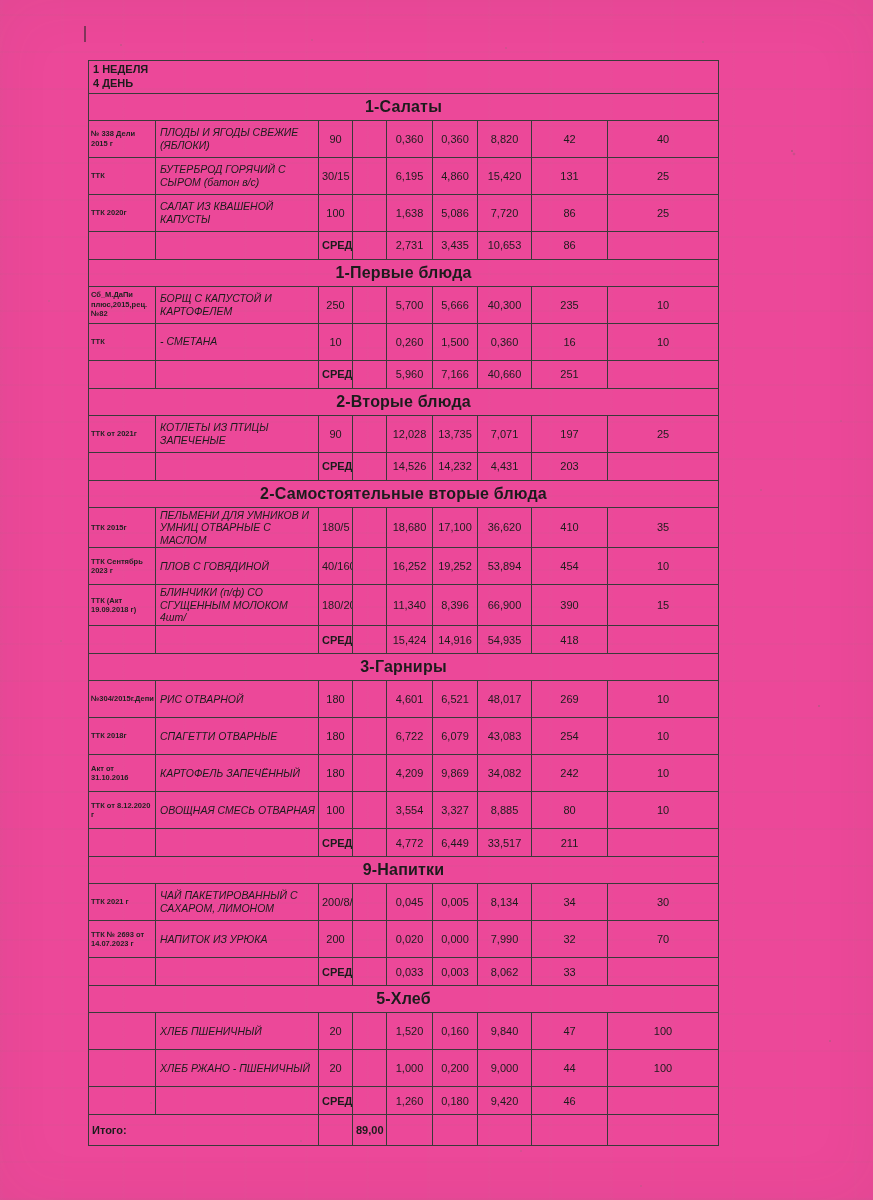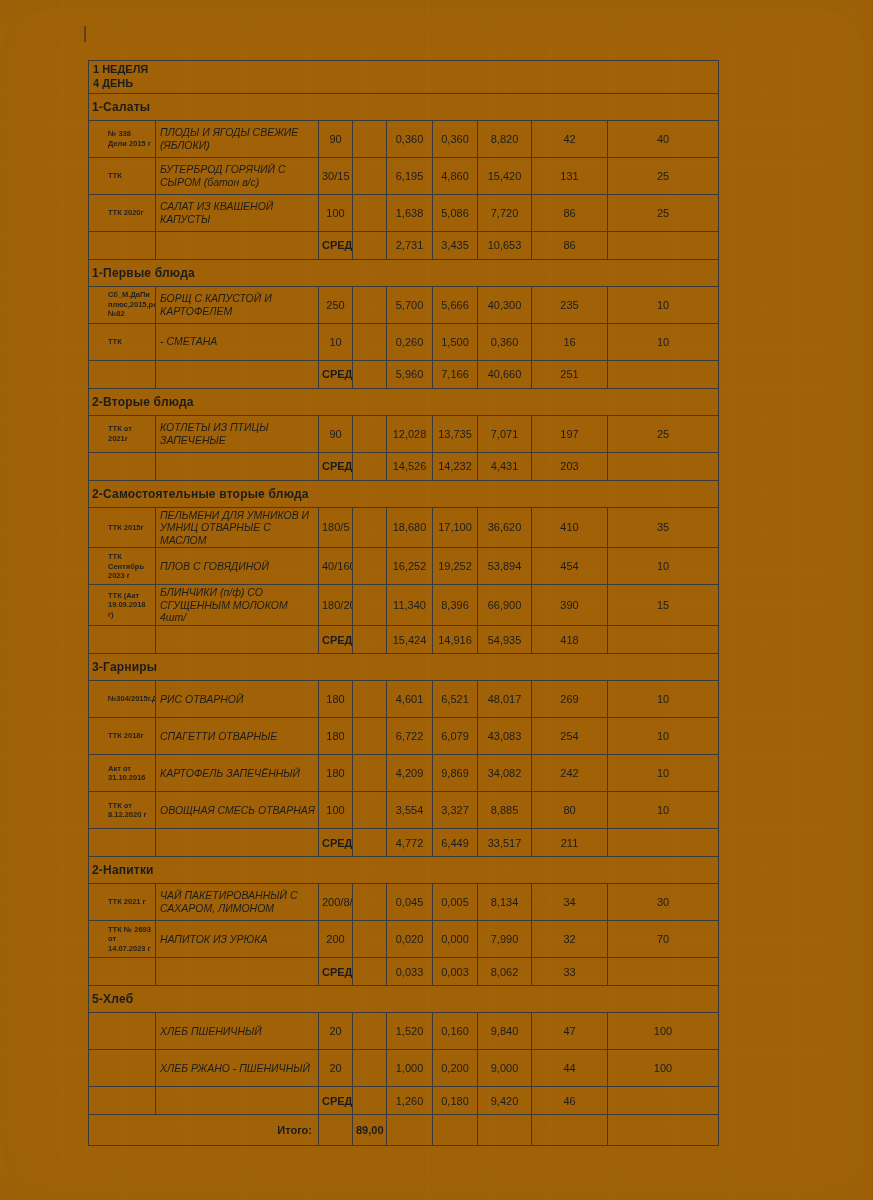--- a/index.html
+++ b/index.html
@@ -4,21 +4,21 @@
 <style>
   html,body{margin:0;padding:0;}
   body{
     background:#e9e7e2;
     font-family:"Liberation Sans",sans-serif;
   }
   .page{
     position:relative;
     width:873px;height:1200px;
     margin:0 auto;
-    background:#a16207;
+    background:#ec4899;
     overflow:hidden;
     box-shadow:inset 0 0 60px rgba(60,60,55,0.06);
     color:#1c1c1c;
   }
   
   .page::before{
     content:"";position:absolute;inset:0;pointer-events:none;
     background:
       repeating-linear-gradient(0deg, rgba(120,120,115,0.045) 0 2px, transparent 2px 37px),
       repeating-linear-gradient(90deg, rgba(150,150,145,0.025) 0 3px, transparent 3px 61px);
@@ -35,28 +35,28 @@
       48px 300px 0 rgba(120,120,115,.18), 840px 420px 0 rgba(120,120,115,.18);
   }
   .corner-mark{position:absolute;left:84px;top:26px;width:2px;height:16px;background:rgba(40,40,40,.55);}
 
   table.menu{
     position:absolute;left:88px;top:60px;
     width:630px;border-collapse:collapse;table-layout:fixed;
   }
   td{border:1px solid #3a3a3a;padding:1px 3px;vertical-align:middle;overflow:hidden;}
   .hdrcell{font-weight:bold;font-size:11px;line-height:1.25;padding:2px 4px;height:26px;}
-  .stitle{font-weight:bold;font-size:12px;text-align:left;height:24px;letter-spacing:.2px;}
+  .stitle{font-weight:bold;font-size:16px;text-align:center;height:24px;letter-spacing:.2px;}
   tr.r td{height:34px;}
   tr.avg td{height:25px;}
-  .ref{font-size:7.5px;font-weight:bold;line-height:1.25;padding-left:19px;color:#222;}
+  .ref{font-size:7.5px;font-weight:bold;line-height:1.25;padding-left:2px;color:#222;}
   .dish{font-size:10.5px;line-height:1.2;padding-left:4px;font-style:italic;}
   .num{font-size:11px;text-align:center;}
   .sred{font-size:11px;font-weight:bold;text-align:center;}
-  .itogo{font-size:11px;font-weight:bold;text-align:right;padding-right:6px;height:28px;}
+  .itogo{font-size:11px;font-weight:bold;text-align:left;padding-right:6px;height:28px;}
   .bold{font-weight:bold;}
 </style>
 </head>
 <body>
 
 <div class="page">
   <div class="speck"></div>
   <div class="corner-mark"></div>
 
   <table class="menu">
@@ -291,21 +291,21 @@
         <td class="sred">СРЕД:</td>
         <td></td>
         <td class="num">4,772</td>
         <td class="num">6,449</td>
         <td class="num">33,517</td>
         <td class="num">211</td>
         <td></td>
       </tr>
 
       <tr>
-          <td colspan="9" class="stitle">2-Напитки</td>
+          <td colspan="9" class="stitle">9-Напитки</td>
         </tr>
       <tr class="r">
         <td class="ref">ТТК 2021 г</td>
         <td class="dish">ЧАЙ ПАКЕТИРОВАННЫЙ  С САХАРОМ, ЛИМОНОМ</td>
         <td class="num">200/8/5</td>
         <td class="num"></td>
         <td class="num">0,045</td>
         <td class="num">0,005</td>
         <td class="num">8,134</td>
         <td class="num">34</td>

